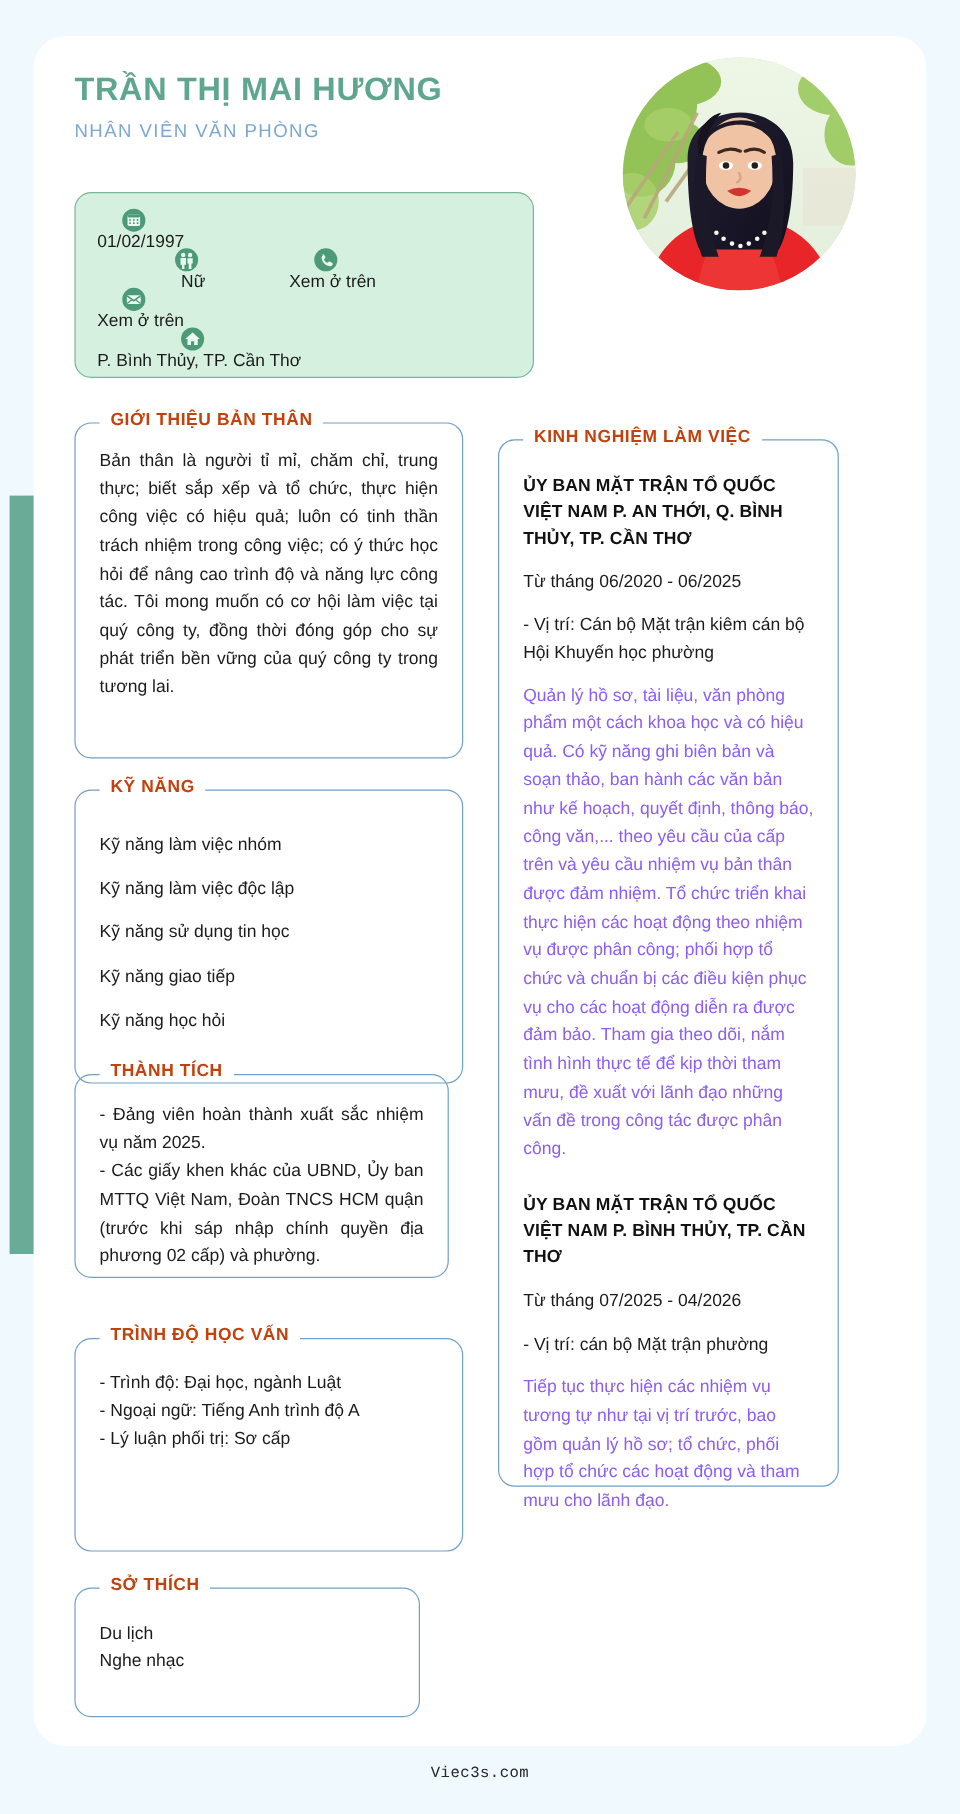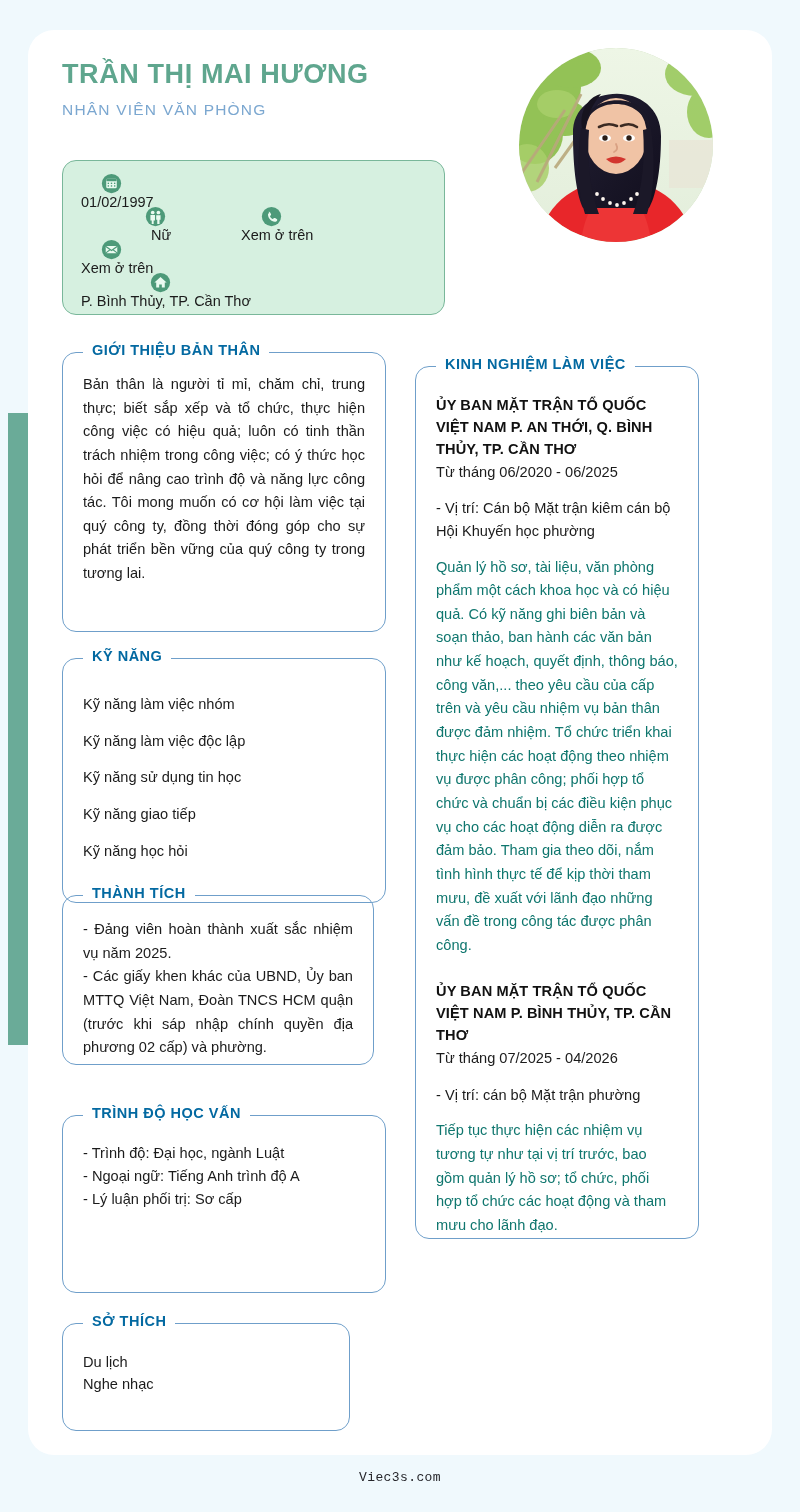--- a/index.html
+++ b/index.html
@@ -114,21 +114,21 @@
   }
   .sec-title {
     position: absolute;
     top: -11px;
     left: 20px;
     background: #ffffff;
     padding: 0 9px;
     font-size: 14.5px;
     font-weight: bold;
     letter-spacing: 0.5px;
-    color: #0369a1;
+    color: #c2410c;
     white-space: nowrap;
   }
   .sec-body {
     padding: 20px 20px 12px 20px;
     font-size: 14.6px;
     line-height: 1.62;
     color: #1b1b1b;
   }
   .justify { text-align: justify; }
 
@@ -142,33 +142,34 @@
 
   
   .exp-org {
     font-size: 14.6px;
     font-weight: bold;
     color: #111;
     line-height: 1.5;
     letter-spacing: 0.1px;
   }
   .exp-date {
+    margin-top: 13px;
     font-size: 14.6px;
     color: #1b1b1b;
   }
   .exp-pos {
     margin-top: 13px;
     font-size: 14.6px;
     color: #1b1b1b;
     line-height: 1.55;
   }
   .exp-desc {
     margin-top: 13px;
     font-size: 14.6px;
-    color: #0f766e;
+    color: #8b5cf6;
     line-height: 1.62;
   }
   .exp-gap { height: 24px; }
 
   
   .footer {
     position: absolute;
     left: 0; top: 1470px;
     width: 800px;
     text-align: center;

